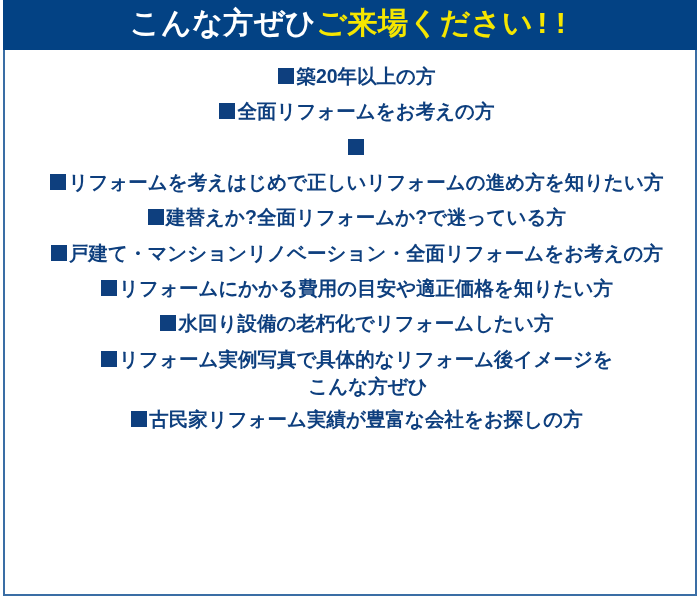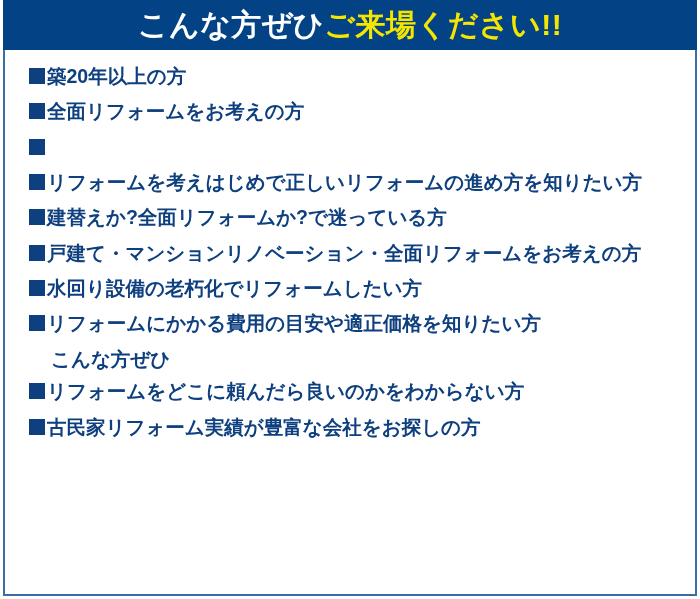--- a/index.html
+++ b/index.html
@@ -28,20 +28,21 @@
   
   .header-band {
     box-sizing: border-box;
     width: 694px;
     height: 50px;
     background: #034284;
     display: flex;
     align-items: center;
     justify-content: center;
     overflow: hidden;
+    font-family: Liberation Mono, monospace;
   }
   .header-title {
     font-size: 30px;
     font-weight: bold;
     line-height: 1;
     letter-spacing: 0.5px;
     white-space: nowrap;
     margin-top: -1px;
   }
   .header-title .seg-white { color: #ffffff; }
@@ -50,20 +51,21 @@
   
   .body-frame {
     box-sizing: border-box;
     width: 694px;
     height: 546px;
     border: 2px solid #3a6ea5;
     border-top: none;
     background: #ffffff;
     padding: 16px 10px 0 16px;
     overflow: hidden;
+    text-align: center;
   }
 
   
   .bullet-list {
     list-style: none;
     margin: 0;
     padding: 0;
   }
   .bullet-item {
     display: block;
@@ -127,37 +129,35 @@
 
       <li class="bullet-item">
         <span class="bullet-line1"><span class="bullet-mark"></span><span>建替えか?全面リフォームか?で迷っている方</span></span>
       </li>
 
       <li class="bullet-item">
         <span class="bullet-line1"><span class="bullet-mark"></span><span>戸建て・マンションリノベーション・全面リフォームをお考えの方</span></span>
       </li>
 
       <li class="bullet-item">
-        <span class="bullet-line1"><span class="bullet-mark"></span><span>水回り設備の老朽化でリフォームしたい方</span></span>
+        <span class="bullet-line1"><span class="bullet-mark"></span><span>リフォームにかかる費用の目安や適正価格を知りたい方</span></span>
       </li>
 
       <li class="bullet-item">
-        <span class="bullet-line1"><span class="bullet-mark"></span><span>リフォームにかかる費用の目安や適正価格を知りたい方</span></span>
+        <span class="bullet-line1"><span class="bullet-mark"></span><span>水回り設備の老朽化でリフォームしたい方</span></span>
       </li>
 
       <li class="bullet-item wrapped">
       </li>
 
       <li class="bullet-item wrapped">
+        <span class="bullet-line1"><span class="bullet-mark"></span><span>リフォーム実例写真で具体的なリフォーム後イメージを</span></span>
         <span class="bullet-line2">こんな方ぜひ</span>
       </li>
 
-      <li class="bullet-item">
-        <span class="bullet-line1"><span class="bullet-mark"></span><span>リフォームをどこに頼んだら良いのかをわからない方</span></span>
-      </li>
 
       <li class="bullet-item">
         <span class="bullet-line1"><span class="bullet-mark"></span><span>古民家リフォーム実績が豊富な会社をお探しの方</span></span>
       </li>
 
     </ul>
   </div>
 
 </div>
 

